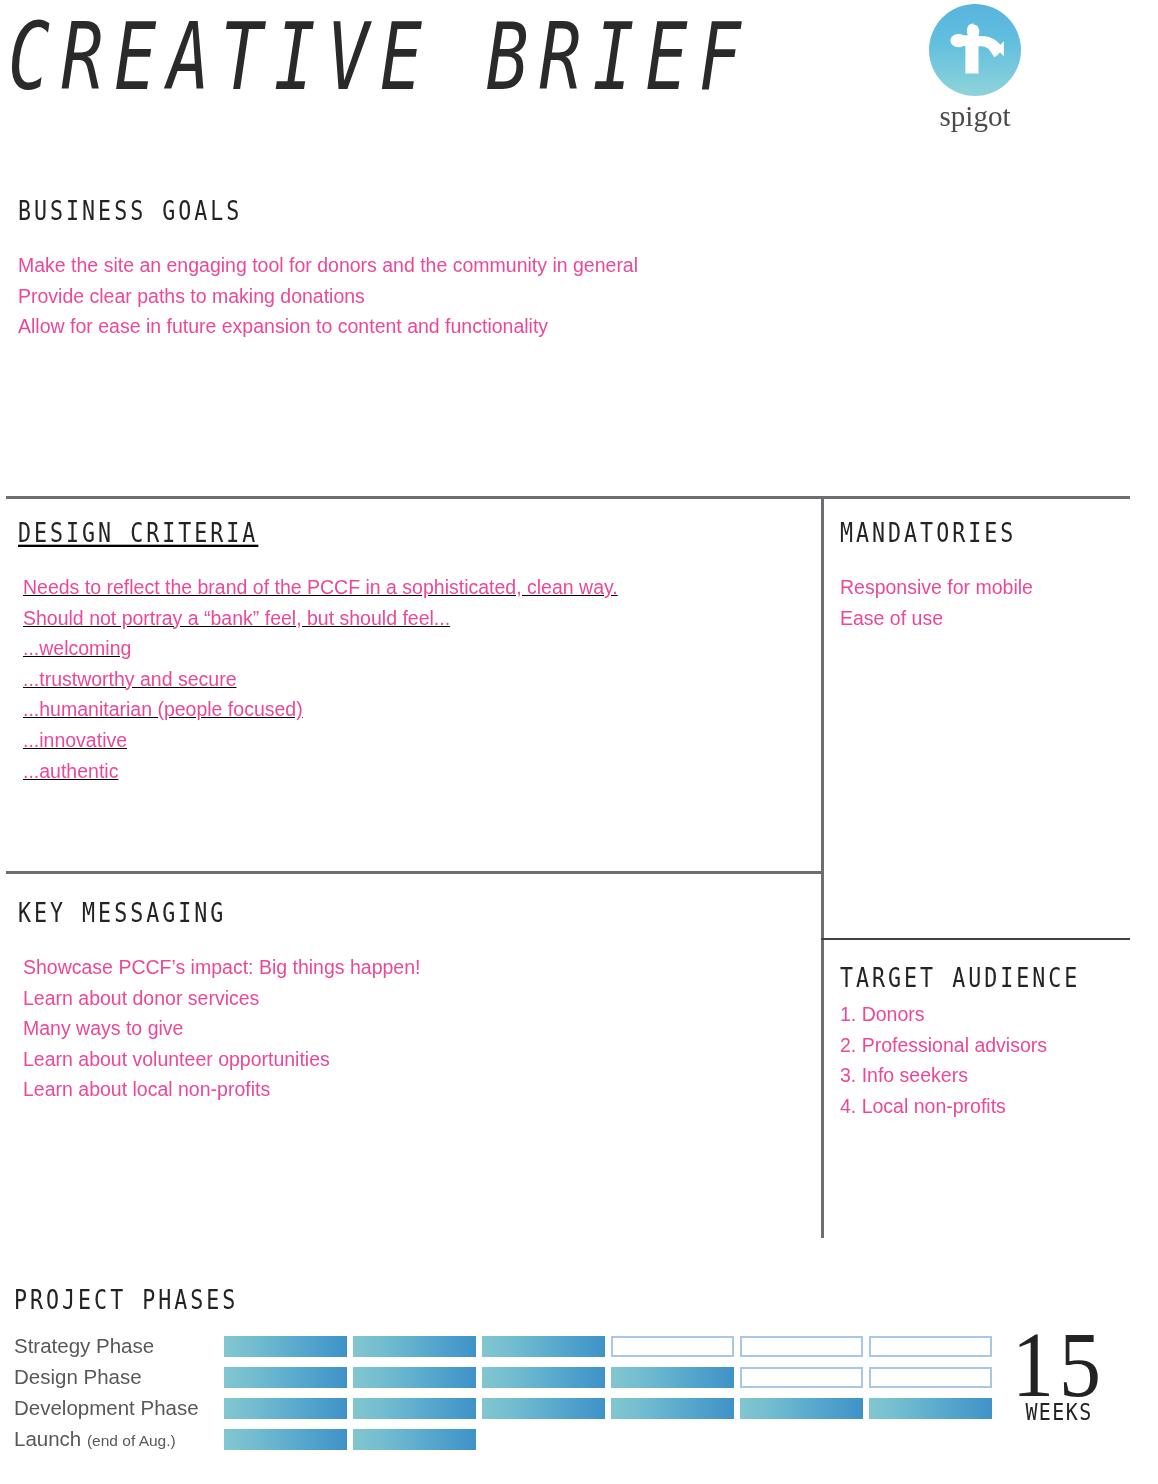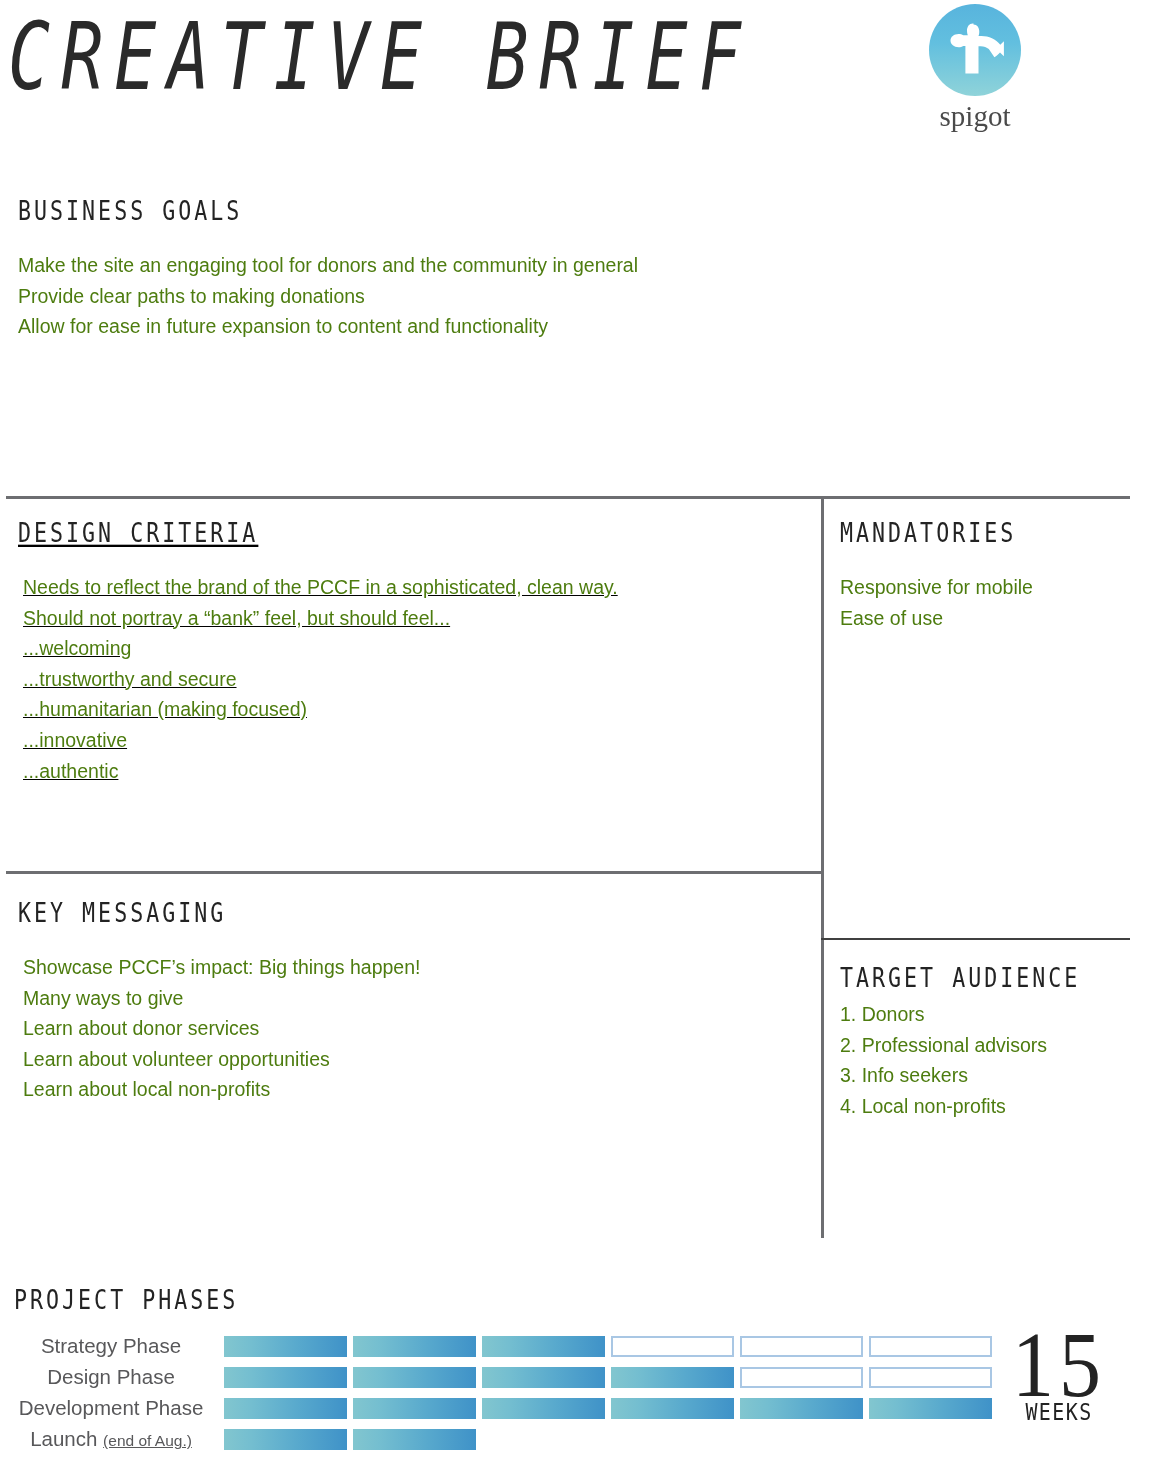--- a/index.html
+++ b/index.html
@@ -72,21 +72,21 @@
     letter-spacing: 3.2px;
     color: #232323;
     white-space: nowrap;
     transform: scaleY(1.16) scaleX(0.94);
     transform-origin: left top;
   }
 
   .body-line {
     font-family: "Liberation Sans", sans-serif;
     font-size: 19.5px;
-    color: #4d7c0f;
+    color: #ec4899;
     line-height: 30.6px;
     white-space: nowrap;
   }
 
   
   #business-goals { position: absolute; left: 18px; top: 196px; }
   #business-goals .sec-head { position: relative; }
   #business-goals .goal-list { margin-top: 28px; }
 
   
@@ -130,31 +130,30 @@
     top: 46px;
     width: 1130px;
   }
   .gantt-row {
     display: flex;
     align-items: center;
     height: 31px;
   }
   .gantt-label {
     width: 210px;
-    text-align: center;
+    text-align: left;
     padding-right: 16px;
     font-family: "Liberation Sans", sans-serif;
     font-size: 20.5px;
     color: #58585a;
     white-space: nowrap;
     line-height: 1;
   }
   .gantt-label .sub {
     font-size: 15.5px;
-    text-decoration: underline;
   }
   .gantt-cells {
     display: flex;
     gap: 6px;
   }
   .cell {
     width: 123px;
     height: 21px;
   }
   .cell.filled {
@@ -225,32 +224,32 @@
   <div class="rule-thick" style="left:6px; top:871px; width:816px;"></div>
   <div class="rule-thin" style="left:821px; top:938px; width:309px;"></div>
 
   <div id="design-criteria">
     <div class="sec-head">DESIGN CRITERIA</div>
     <div class="crit-list">
       <div class="body-line">Needs to reflect the brand of the PCCF in a sophisticated, clean way.</div>
       <div class="body-line">Should not portray a “bank” feel, but should feel...</div>
       <div class="body-line">...welcoming</div>
       <div class="body-line">...trustworthy and secure</div>
-      <div class="body-line">...humanitarian (making focused)</div>
+      <div class="body-line">...humanitarian (people focused)</div>
       <div class="body-line">...innovative</div>
       <div class="body-line">...authentic</div>
     </div>
   </div>
 
   <div id="key-messaging">
     <div class="sec-head">KEY MESSAGING</div>
     <div class="msg-list">
       <div class="body-line">Showcase PCCF’s impact: Big things happen!</div>
+      <div class="body-line">Learn about donor services</div>
       <div class="body-line">Many ways to give</div>
-      <div class="body-line">Learn about donor services</div>
       <div class="body-line">Learn about volunteer opportunities</div>
       <div class="body-line">Learn about local non-profits</div>
     </div>
   </div>
 
   <div id="mandatories">
     <div class="sec-head">MANDATORIES</div>
     <div class="mand-list">
       <div class="body-line">Responsive for mobile</div>
       <div class="body-line">Ease of use</div>

